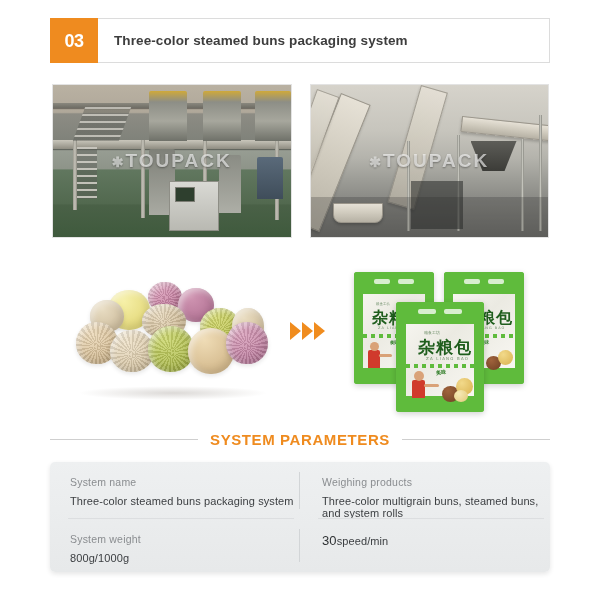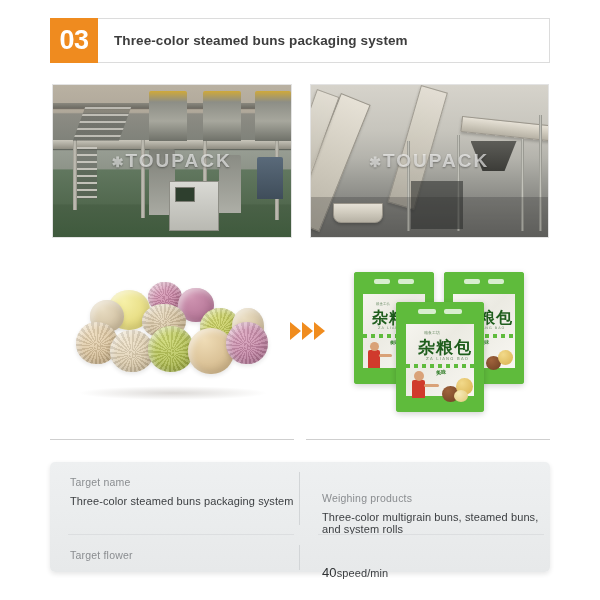--- a/index.html
+++ b/index.html
@@ -27,21 +27,21 @@
   }
   .header-number {
     width: 48px;
     background: #ef8b1f;
     display: flex;
     align-items: center;
     justify-content: center;
     flex: 0 0 48px;
   }
   .header-number span {
-    font-size: 27px;
+    font-size: 18px;
     font-weight: bold;
     color: #ffffff;
     letter-spacing: -0.5px;
     line-height: 1;
   }
   .header-title-box {
     flex: 1 1 auto;
     border: 1px solid #dcdcdc;
     border-left: none;
     background: #ffffff;
@@ -334,21 +334,21 @@
     box-sizing: border-box;
     display: grid;
     grid-template-columns: 1fr 1fr;
     grid-template-rows: 1fr 1fr;
   }
   .param-cell {
     padding: 14px 0 0 20px;
     box-sizing: border-box;
     position: relative;
   }
-  .param-cell.col2 { padding-left: 22px; margin-top: 16px; }
+  .param-cell.col2 { padding-left: 22px; }
   .param-cell.border-r::after {
     content:"";
     position:absolute;
     right: 0; top: 10px; bottom: 10px;
     width: 1px;
     background: #d2d5d7;
   }
   .param-cell.border-b::before {
     content:"";
     position:absolute;
@@ -525,35 +525,37 @@
       <div class="bag-food-a" style="left:46px;top:84px;width:17px;height:16px;"></div>
       <div class="bag-food-b" style="left:60px;top:76px;width:17px;height:17px;"></div>
       <div class="bag-food-c" style="left:58px;top:88px;width:14px;height:12px;"></div>
       <div class="bag-badge" style="left:40px;top:67px;font-size:5px;">美味</div>
     </div>
   </div>
 </div>
 
 <div class="section-head">
   <div class="rule"></div>
+  <div class="title">SYSTEM PARAMETERS</div>
   <div class="rule"></div>
 </div>
 
 <div class="params">
 
   <div class="param-cell border-r border-b">
-    <div class="param-key">Target name</div>
+    <div class="param-key">System name</div>
     <div class="param-val">Three-color steamed buns packaging system</div>
   </div>
 
   <div class="param-cell col2 border-b">
     <div class="param-key">Weighing products</div>
     <div class="param-val">Three-color multigrain buns, steamed buns, and system rolls</div>
   </div>
 
   <div class="param-cell border-r">
-    <div class="param-key">Target flower</div>
+    <div class="param-key">System weight</div>
+    <div class="param-val">800g/1000g</div>
   </div>
 
   <div class="param-cell col2">
-    <div class="param-val"><span class="num">40</span><span>speed/min</span></div>
+    <div class="param-val"><span class="num">30</span><span>speed/min</span></div>
   </div>
 </div>
 
 </body></html>

